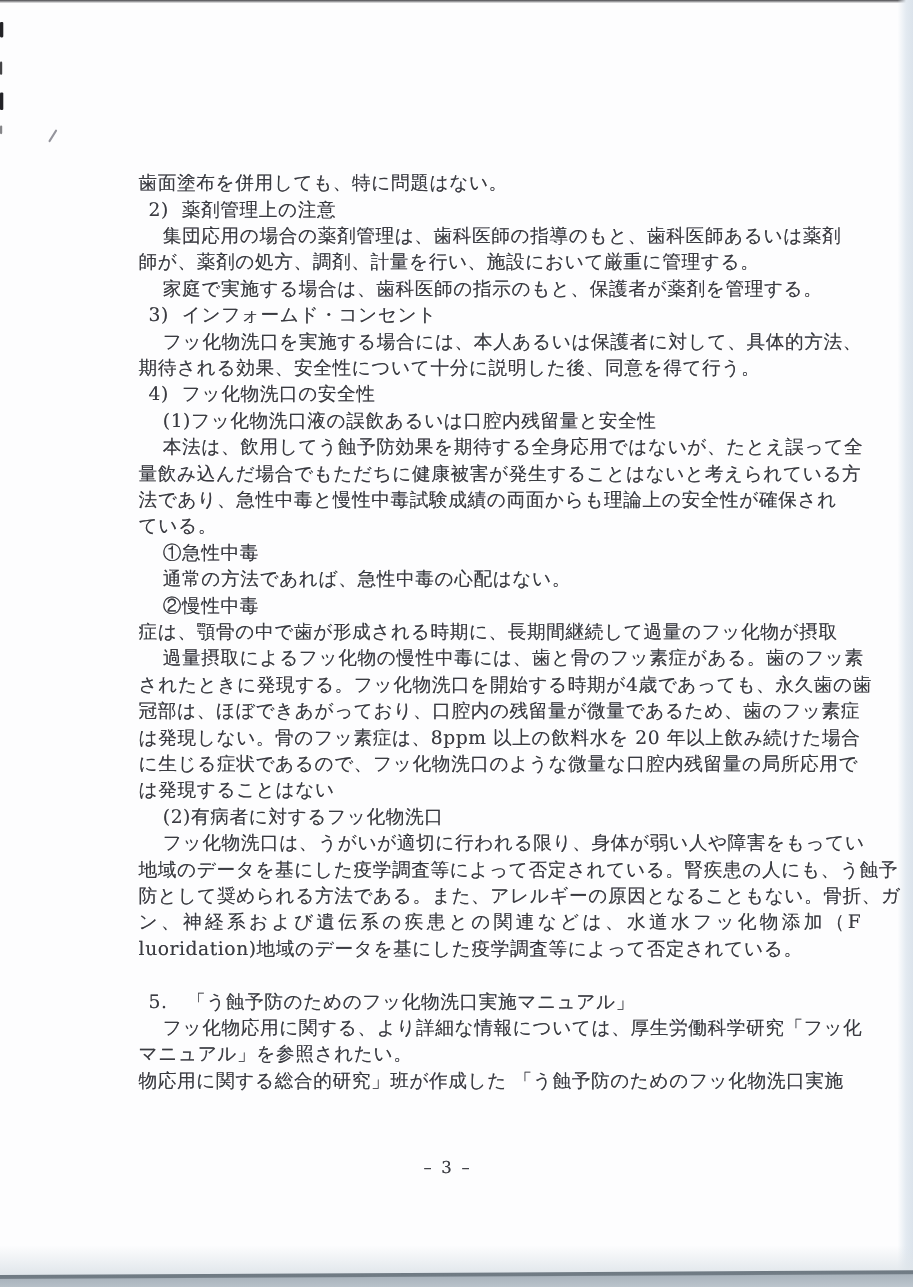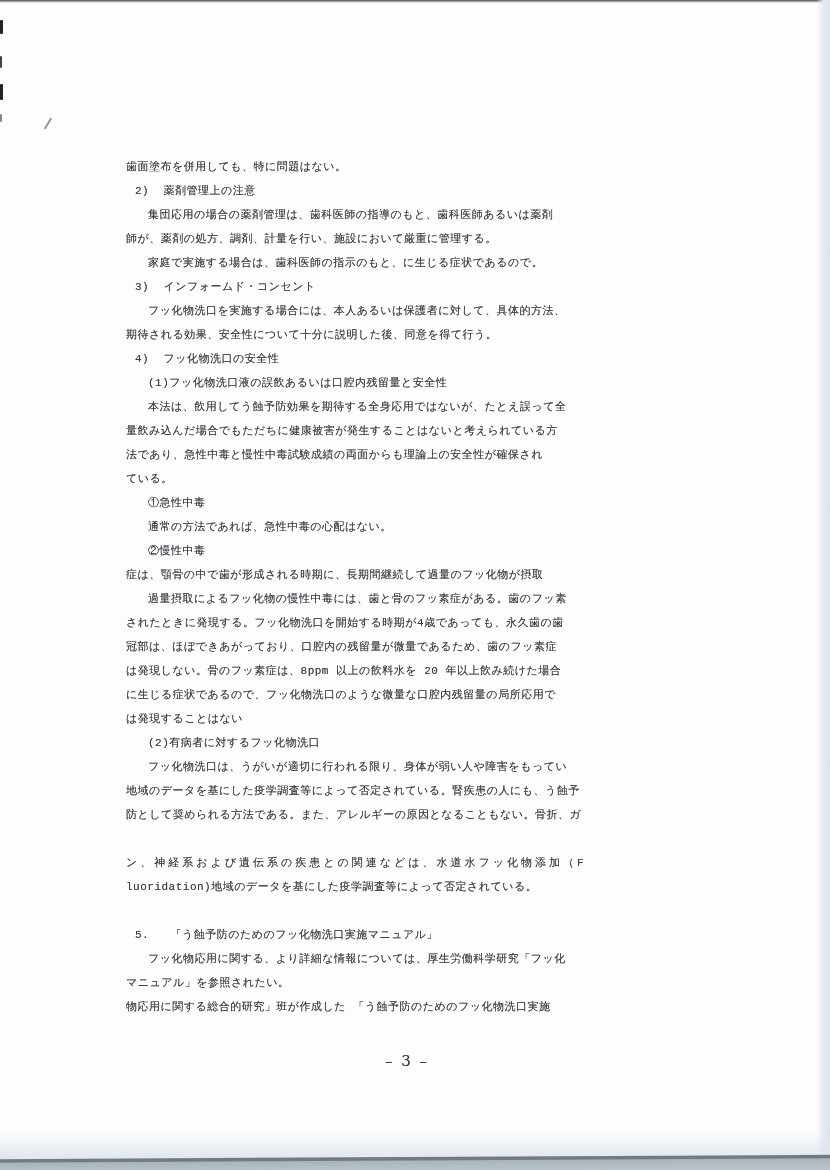--- a/index.html
+++ b/index.html
@@ -39,35 +39,34 @@
   }
   .paper-bottom {
     position: absolute; left: -12px; right: -12px; bottom: -7px; height: 20px;
     background: linear-gradient(to bottom, #6f7a83 0px, #717c85 3px, #aab4bd 4px, #c5ced5 100%);
     transform: rotate(-0.3deg);
   }
   
   .doc-body {
     position: absolute; left: 126px; top: 155px; width: 600px;
     color: #3a3b41;
-    font-size: 11px;
+    font-size: 17px;
     letter-spacing: 0.5px;
     text-shadow: 0 0 0.5px rgba(58,59,65,0.55);
-    font-family: Liberation Mono, monospace;
   }
   .line {
     height: 24px;
     line-height: 24px;
     white-space: pre;
     overflow: visible;
   }
   .line.ind0 { padding-left: 0; }
   .line.ind1 { padding-left: 9px; }
   .line.ind2 { padding-left: 22px; }
-  .line.tracked { letter-spacing: 3px; margin-top: 24px; }
+  .line.tracked { letter-spacing: 3px; }
   .page-number {
     position: absolute; left: 115px; top: 1052px; width: 584px;
     text-align: center;
     color: #3a3b41;
     font-size: 15px;
     letter-spacing: 2px;
     text-shadow: 0 0 0.5px rgba(58,59,65,0.55);
   }
 </style>
 </head>
@@ -83,21 +82,21 @@
   <div class="speck"></div>
   <div class="right-band"></div>
   <div class="paper-shadow"></div>
   <div class="paper-bottom"></div>
 
   <div class="doc-body">
       <div class="line ind0">歯面塗布を併用しても、特に問題はない。</div>
       <div class="line ind1">2)  薬剤管理上の注意</div>
       <div class="line ind2">集団応用の場合の薬剤管理は、歯科医師の指導のもと、歯科医師あるいは薬剤</div>
       <div class="line ind0">師が、薬剤の処方、調剤、計量を行い、施設において厳重に管理する。</div>
-      <div class="line ind2">家庭で実施する場合は、歯科医師の指示のもと、に生じる症状であるので。</div>
+      <div class="line ind2">家庭で実施する場合は、歯科医師の指示のもと、保護者が薬剤を管理する。</div>
       <div class="line ind1">3)  インフォームド・コンセント</div>
       <div class="line ind2">フッ化物洗口を実施する場合には、本人あるいは保護者に対して、具体的方法、</div>
       <div class="line ind0">期待される効果、安全性について十分に説明した後、同意を得て行う。</div>
       <div class="line ind1">4)  フッ化物洗口の安全性</div>
       <div class="line ind2">(1)フッ化物洗口液の誤飲あるいは口腔内残留量と安全性</div>
       <div class="line ind2">本法は、飲用してう蝕予防効果を期待する全身応用ではないが、たとえ誤って全</div>
       <div class="line ind0">量飲み込んだ場合でもただちに健康被害が発生することはないと考えられている方</div>
       <div class="line ind0">法であり、急性中毒と慢性中毒試験成績の両面からも理論上の安全性が確保され</div>
       <div class="line ind0">ている。</div>
       <div class="line ind2">①急性中毒</div>

